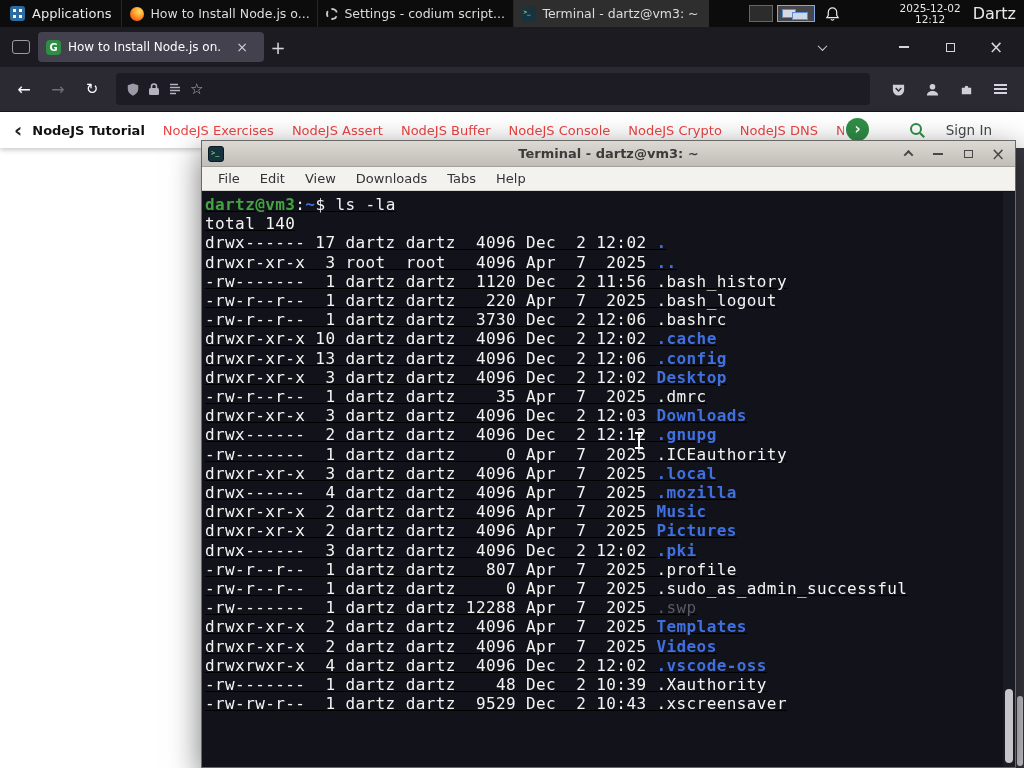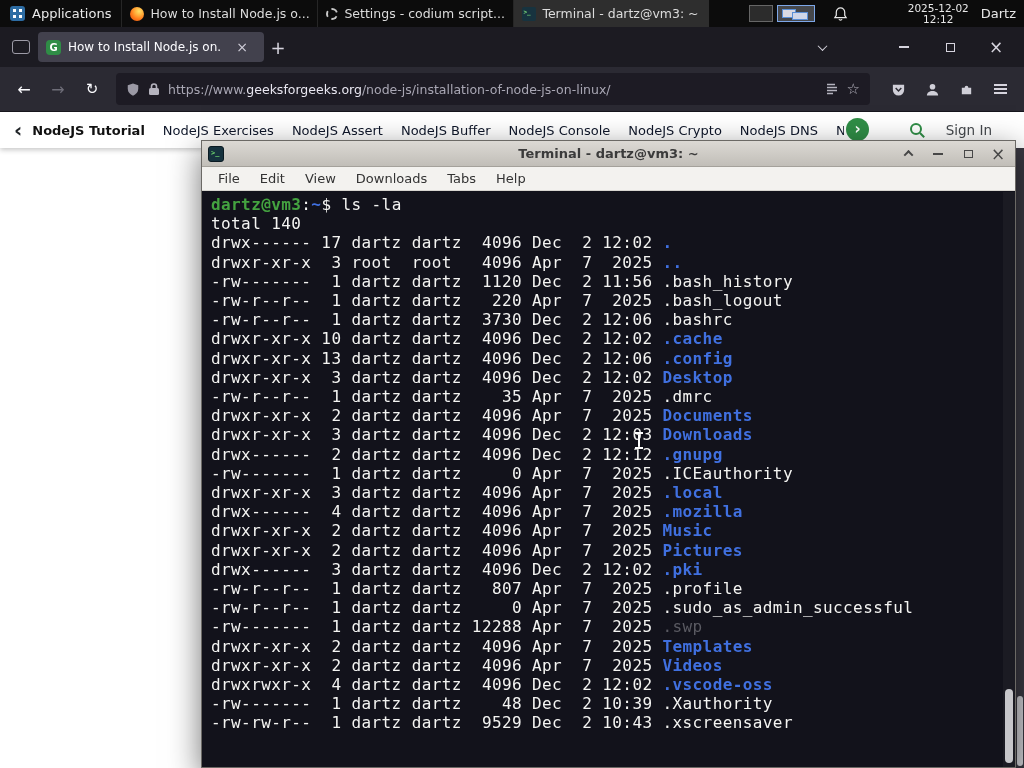--- a/index.html
+++ b/index.html
@@ -27,21 +27,21 @@
     font:bold 6px "DejaVu Sans Mono", monospace; color:#79d979; }
   .pager { display:flex; align-items:center; margin-left:36px; }
   .ws { display:inline-block; width:24px; height:17px; background:#2c2c2c; border:1px solid #666; margin-left:4px; }
   .ws.active { width:38px; background:#45474b; border-color:#7da7e8; position:relative; }
   .mini { position:absolute; background:#d9d9e2; border:1px solid #5a8fd6; }
   .mini1 { left:4px; top:3px; width:14px; height:9px; }
   .mini2 { left:14px; top:6px; width:16px; height:8px; background:#cfd6e8; }
   .panel-right { margin-left:auto; display:flex; align-items:center; gap:12px; padding-right:8px; }
   .bell { display:flex; align-items:center; }
   .clock { display:flex; flex-direction:column; align-items:center; line-height:11px; font-size:10.5px;margin-left:48px; }
-  .user { font-size:13px; }
+  .user { font-size:16px; }
 
   
   #tabbar { position:absolute; top:27px; left:0; right:0; height:40px; background:var(--ff-tabbar,#1c1b22);
             display:flex; align-items:center; padding:0 8px; z-index:10; }
   .ffview { width:18px; height:14px; border:1.6px solid #9d9ba7; border-radius:3px; margin:0 8px 0 4px; }
   .tab { display:flex; align-items:center; gap:7px; width:226px; height:30px; background:var(--ff-tab,#42414d);
          border-radius:4px; padding:0 8px; color:#fbfbfe; font-size:12px; }
   .favicon-gfg { flex:0 0 15px; width:15px; height:15px; border-radius:4px; background:var(--gfg-green,#2f8d46); position:relative; }
   .favicon-gfg::after { content:"G"; position:absolute; inset:0; display:flex; align-items:center; justify-content:center;
     color:#fff; font:bold 10px "DejaVu Sans", sans-serif; }
@@ -73,21 +73,21 @@
   .url-text .dim { color:#a9a7b4; }
   .url-text .dom { color:#e9e7f1; }
   .g-menu { width:13px; height:2px; background:#d6d4de; box-shadow:0 -4px 0 #d6d4de, 0 4px 0 #d6d4de; }
 
   
   #gfg { position:absolute; top:112px; left:0; right:0; height:36px; background:#fff;
          display:flex; align-items:center; box-shadow:0 2px 5px rgba(0,0,0,.22); z-index:5; }
   .gfg-back { margin:0 10px 0 14px; }
   .gfg-back::after { content:"‹"; font:bold 20px "DejaVu Sans", sans-serif; color:#1f2327; }
   #gfg-items { display:flex; gap:18px; overflow:hidden; width:812px; }
-  .gfg-item { font-size:13px; color:#0f172a; white-space:nowrap; }
+  .gfg-item { font-size:13px; color:#ef4444; white-space:nowrap; }
   .gfg-item.active { font-weight:bold; color:#111; }
   .gfg-next { position:absolute; left:846px; top:6px; width:23px; height:23px; border-radius:50%;
               background:var(--gfg-green,#2f8d46); display:flex; align-items:center; justify-content:center; }
   .gfg-next::after { content:"›"; color:#fff; font:bold 15px "DejaVu Sans", sans-serif; margin-top:-2px; }
   .gfg-right { position:absolute; right:0; top:0; height:100%; display:flex; align-items:center;
                gap:20px; padding:0 32px 0 12px; background:#fff; }
   .gfg-search { color:var(--gfg-green,#2f8d46); display:flex; }
   .gfg-signin { font-size:13.5px; color:#44484c; }
 
   #page { position:absolute; top:148px; left:0; right:0; bottom:0; background:#fff; }
@@ -105,21 +105,21 @@
   .tb-btns { margin-left:auto; display:flex; align-items:center; gap:16px; z-index:1; padding-right:4px; color:#474747; }
   .tb-btn { display:flex; align-items:center; justify-content:center; width:14px; height:14px; }
   .g-up { width:7px; height:7px; border-top:2px solid #474747; border-right:2px solid #474747;
           transform:rotate(-45deg) translate(-1px,1px); }
   .g-min.dark { border-color:#474747; }
   .g-max { width:9px; height:8px; border:1.5px solid #474747; }
   .g-close.dark::after { color:#474747; }
   .menubar { height:24px; background:#f3f2ef; border-bottom:1px solid #d7d5d0; display:flex; align-items:center; padding-left:6px; }
   .menu-item { padding:0 10px; font-size:13px; color:#333; }
   .term-body { position:absolute; top:51px; left:0; right:0; bottom:0; background:var(--term-bg,#12121b);
-               overflow:hidden; padding:3px 0 0 9px; }
+               overflow:hidden; padding:3px 0 0 3px;text-decoration:underline; }
   .tline { font-family:"DejaVu Sans Mono", monospace; font-size:16px; line-height:19.2px;
            letter-spacing:0.4px; color:var(--term-fg,#f4f4f2); white-space:pre; }
   .c-fg { color:var(--term-fg,#f4f4f2); }
   .c-green { color:var(--term-green,#44a340); font-weight:bold; }
   .c-blue, .c-dir { color:var(--term-blue,#4070e0); font-weight:bold; }
   .c-file { color:var(--term-fg,#f4f4f2); }
   .c-dim { color:var(--term-dim,#5a5a62);text-align:right; }
   .t-scroll { position:absolute; top:0; right:0; bottom:0; width:12px; background:rgba(255,255,255,0.04); }
   .t-scroll .thumb { position:absolute; right:2px; bottom:4px; width:8px; height:74px; background:#c6c6ca; border-radius:4px; }
 
@@ -211,21 +211,20 @@
         <svg width="14" height="15" viewBox="0 0 16 16">
             <path d="M8 1l6 2.2v4c0 4-2.7 6.6-6 7.8-3.3-1.2-6-3.8-6-7.8v-4z" fill="#9b99a5"></path>
           </svg>
       </span>
       <span class="u-icon">
         <svg width="12" height="14" viewBox="0 0 12 14">
             <rect x="1" y="6" width="10" height="7" rx="1.5" fill="#b5b3be"></rect>
             <path d="M3.5 6V4.5a2.5 2.5 0 0 1 5 0V6" fill="none" stroke="#b5b3be" stroke-width="1.6"></path>
           </svg>
       </span>
-      <span class="url-text"><span class="dim">https://www.</span><span class="dom">geeksforgeeks.org</span><span class="dim">/node-js/installation-of-node-js-on-linux/</span></span>
       <span class="u-icon">
         <svg width="14" height="14" viewBox="0 0 14 14">
             <path d="M2 2.5h8M2 5.5h10M2 8.5h10M2 11.5h6" stroke="#b5b3be" stroke-width="1.4"></path>
           </svg>
       </span>
       <span class="u-icon star"></span>
     </div>
     <span class="nav-btn">
       <svg width="15" height="15" viewBox="0 0 16 16">
           <path d="M2 3h12v5.5a6 6 0 0 1-12 0z" fill="#d0cfd8"></path>
@@ -308,21 +307,20 @@
           <div class="tline">total 140</div>
           <div class="tline"><span class="c-fg">drwx------ 17 dartz dartz  4096 Dec  2 12:02 </span><span class="c-dir">.</span></div>
           <div class="tline"><span class="c-fg">drwxr-xr-x  3 root  root   4096 Apr  7  2025 </span><span class="c-dir">..</span></div>
           <div class="tline"><span class="c-fg">-rw-------  1 dartz dartz  1120 Dec  2 11:56 </span><span class="c-file">.bash_history</span></div>
           <div class="tline"><span class="c-fg">-rw-r--r--  1 dartz dartz   220 Apr  7  2025 </span><span class="c-file">.bash_logout</span></div>
           <div class="tline"><span class="c-fg">-rw-r--r--  1 dartz dartz  3730 Dec  2 12:06 </span><span class="c-file">.bashrc</span></div>
           <div class="tline"><span class="c-fg">drwxr-xr-x 10 dartz dartz  4096 Dec  2 12:02 </span><span class="c-dir">.cache</span></div>
           <div class="tline"><span class="c-fg">drwxr-xr-x 13 dartz dartz  4096 Dec  2 12:06 </span><span class="c-dir">.config</span></div>
           <div class="tline"><span class="c-fg">drwxr-xr-x  3 dartz dartz  4096 Dec  2 12:02 </span><span class="c-dir">Desktop</span></div>
           <div class="tline"><span class="c-fg">-rw-r--r--  1 dartz dartz    35 Apr  7  2025 </span><span class="c-file">.dmrc</span></div>
-          <div class="tline"><span class="c-fg">drwxr-xr-x  2 dartz dartz  4096 Apr  7  2025 </span><span class="c-dir">Documents</span></div>
           <div class="tline"><span class="c-fg">drwxr-xr-x  3 dartz dartz  4096 Dec  2 12:03 </span><span class="c-dir">Downloads</span></div>
           <div class="tline"><span class="c-fg">drwx------  2 dartz dartz  4096 Dec  2 12:12 </span><span class="c-dir">.gnupg</span></div>
           <div class="tline"><span class="c-fg">-rw-------  1 dartz dartz     0 Apr  7  2025 </span><span class="c-file">.ICEauthority</span></div>
           <div class="tline"><span class="c-fg">drwxr-xr-x  3 dartz dartz  4096 Apr  7  2025 </span><span class="c-dir">.local</span></div>
           <div class="tline"><span class="c-fg">drwx------  4 dartz dartz  4096 Apr  7  2025 </span><span class="c-dir">.mozilla</span></div>
           <div class="tline"><span class="c-fg">drwxr-xr-x  2 dartz dartz  4096 Apr  7  2025 </span><span class="c-dir">Music</span></div>
           <div class="tline"><span class="c-fg">drwxr-xr-x  2 dartz dartz  4096 Apr  7  2025 </span><span class="c-dir">Pictures</span></div>
           <div class="tline"><span class="c-fg">drwx------  3 dartz dartz  4096 Dec  2 12:02 </span><span class="c-dir">.pki</span></div>
           <div class="tline"><span class="c-fg">-rw-r--r--  1 dartz dartz   807 Apr  7  2025 </span><span class="c-file">.profile</span></div>
           <div class="tline"><span class="c-fg">-rw-r--r--  1 dartz dartz     0 Apr  7  2025 </span><span class="c-file">.sudo_as_admin_successful</span></div>

